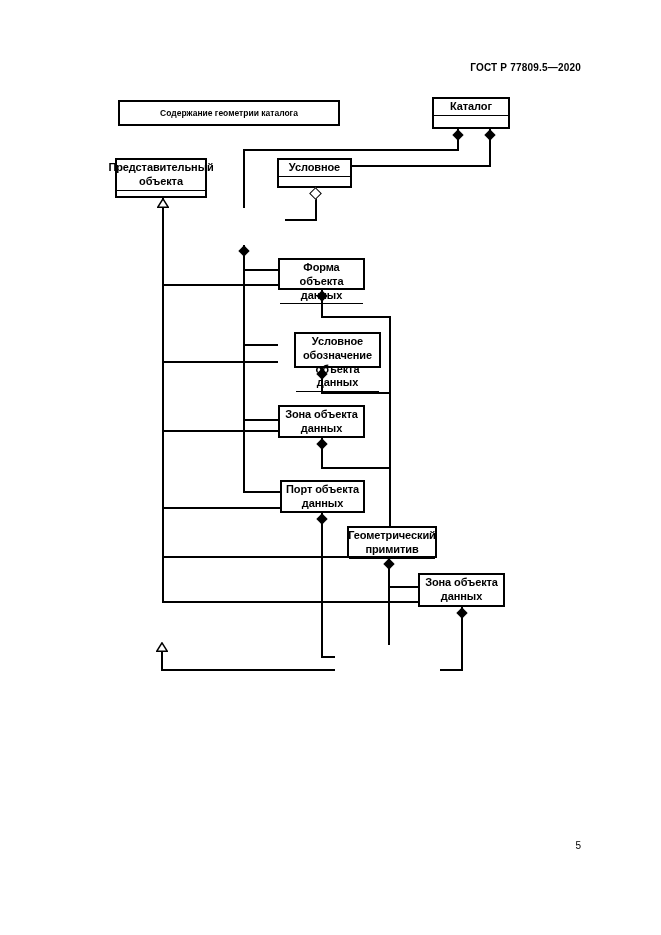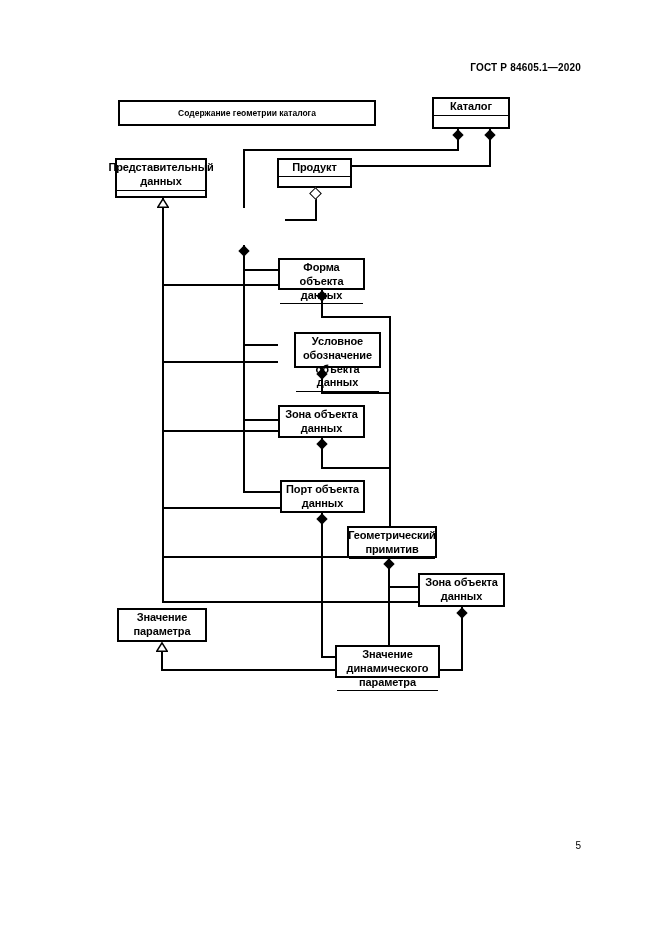--- a/index.html
+++ b/index.html
@@ -44,21 +44,21 @@
     width:7px;height:7px;background:#fff;border:1.5px solid #000;
   }
   
   .gen{position:absolute;z-index:4;line-height:0;}
 </style>
 </head>
 <body>
 
 <div class="page">
 
-  <div class="doc-header">ГОСТ Р 84605.1—2020</div>
+  <div class="doc-header">ГОСТ Р 77809.5—2020</div>
 
   <div class="vl" style="left:457px;top:129px;height:21px;"></div>
   <div class="hl" style="left:243px;top:149px;width:216px;"></div>
   <div class="vl" style="left:243px;top:149px;height:59px;"></div>
 
   <div class="vl" style="left:489px;top:129px;height:38px;"></div>
   <div class="hl" style="left:352px;top:165px;width:139px;"></div>
 
   <div class="vl" style="left:315px;top:188px;height:33px;"></div>
   <div class="hl" style="left:285px;top:219px;width:32px;"></div>
@@ -112,36 +112,36 @@
     <svg width="12" height="10" viewBox="0 0 12 10">
         <path d="M6 0.8 L11.2 9.2 L0.8 9.2 Z" fill="#ffffff" stroke="#000000" stroke-width="1.5"></path>
       </svg>
   </div>
   <div class="gen" style="left:156px;top:642px;">
     <svg width="12" height="10" viewBox="0 0 12 10">
         <path d="M6 0.8 L11.2 9.2 L0.8 9.2 Z" fill="#ffffff" stroke="#000000" stroke-width="1.5"></path>
       </svg>
   </div>
 
-  <div class="ubox thick" style="left:118px;top:100px;width:258px;height:26px;">
+  <div class="ubox thick" style="left:118px;top:100px;width:222px;height:26px;">
     <div class="ubox-title big">Содержание геометрии каталога</div>
   </div>
 
   <div class="ubox thick" style="left:432px;top:97px;width:78px;height:32px;">
     <div class="ubox-title">Каталог</div>
     <div class="ubox-foot" style="height:11px;"></div>
   </div>
 
   <div class="ubox" style="left:115px;top:158px;width:92px;height:40px;">
-    <div class="ubox-title">Представительный данных</div>
+    <div class="ubox-title">Представительный объекта</div>
     <div class="ubox-foot" style="height:11px;"></div>
   </div>
 
   <div class="ubox" style="left:277px;top:158px;width:75px;height:30px;">
-    <div class="ubox-title">Продукт</div>
+    <div class="ubox-title">Условное</div>
     <div class="ubox-foot" style="height:9px;"></div>
   </div>
 
 
   <div class="ubox" style="left:278px;top:258px;width:87px;height:32px;">
     <div class="ubox-title">Форма объекта данных</div>
     <div class="ubox-foot" style="height:7px;"></div>
   </div>
 
   <div class="ubox" style="left:294px;top:332px;width:87px;height:36px;">
@@ -162,25 +162,17 @@
   <div class="ubox" style="left:347px;top:526px;width:90px;height:32px;">
     <div class="ubox-title">Геометрический примитив</div>
     <div class="ubox-foot" style="height:7px;"></div>
   </div>
 
   <div class="ubox" style="left:418px;top:573px;width:87px;height:34px;">
     <div class="ubox-title">Зона объекта данных</div>
     <div class="ubox-foot" style="height:8px;"></div>
   </div>
 
-  <div class="ubox" style="left:117px;top:608px;width:90px;height:34px;">
-    <div class="ubox-title">Значение параметра</div>
-    <div class="ubox-foot" style="height:8px;"></div>
-  </div>
 
-  <div class="ubox" style="left:335px;top:645px;width:105px;height:33px;">
-    <div class="ubox-title">Значение динамического параметра</div>
-    <div class="ubox-foot" style="height:8px;"></div>
-  </div>
 
   <div class="page-number">5</div>
 
 </div>
 
 </body></html>

